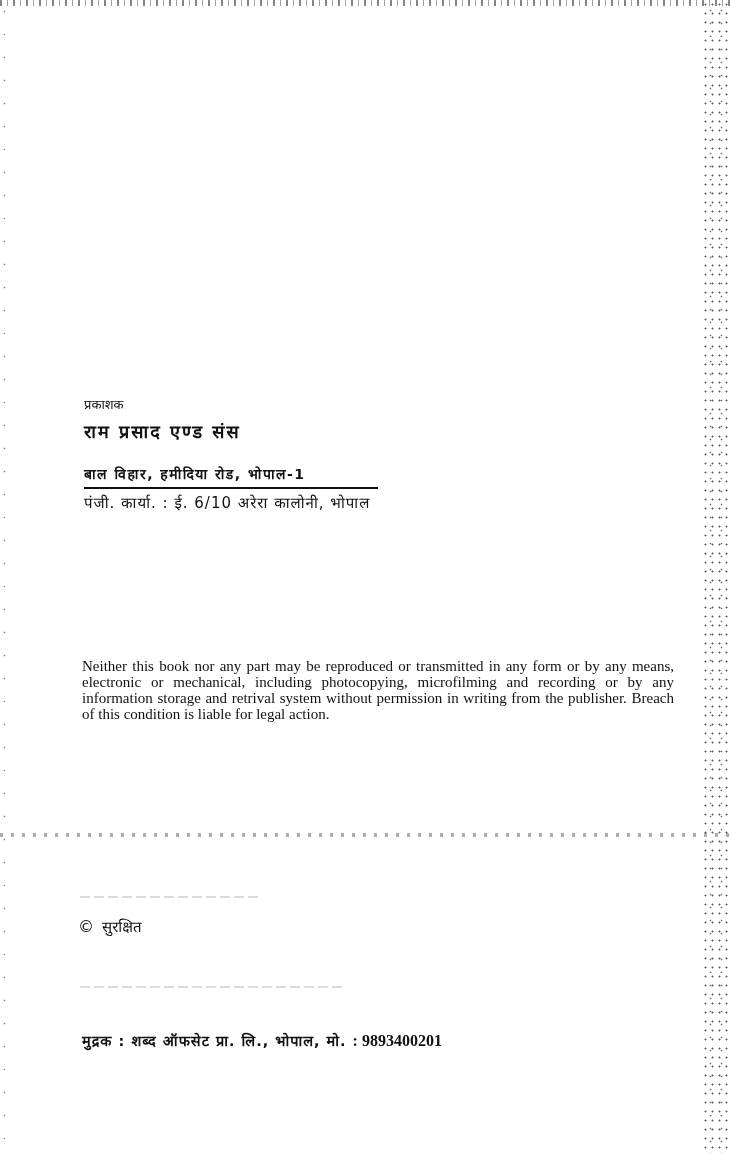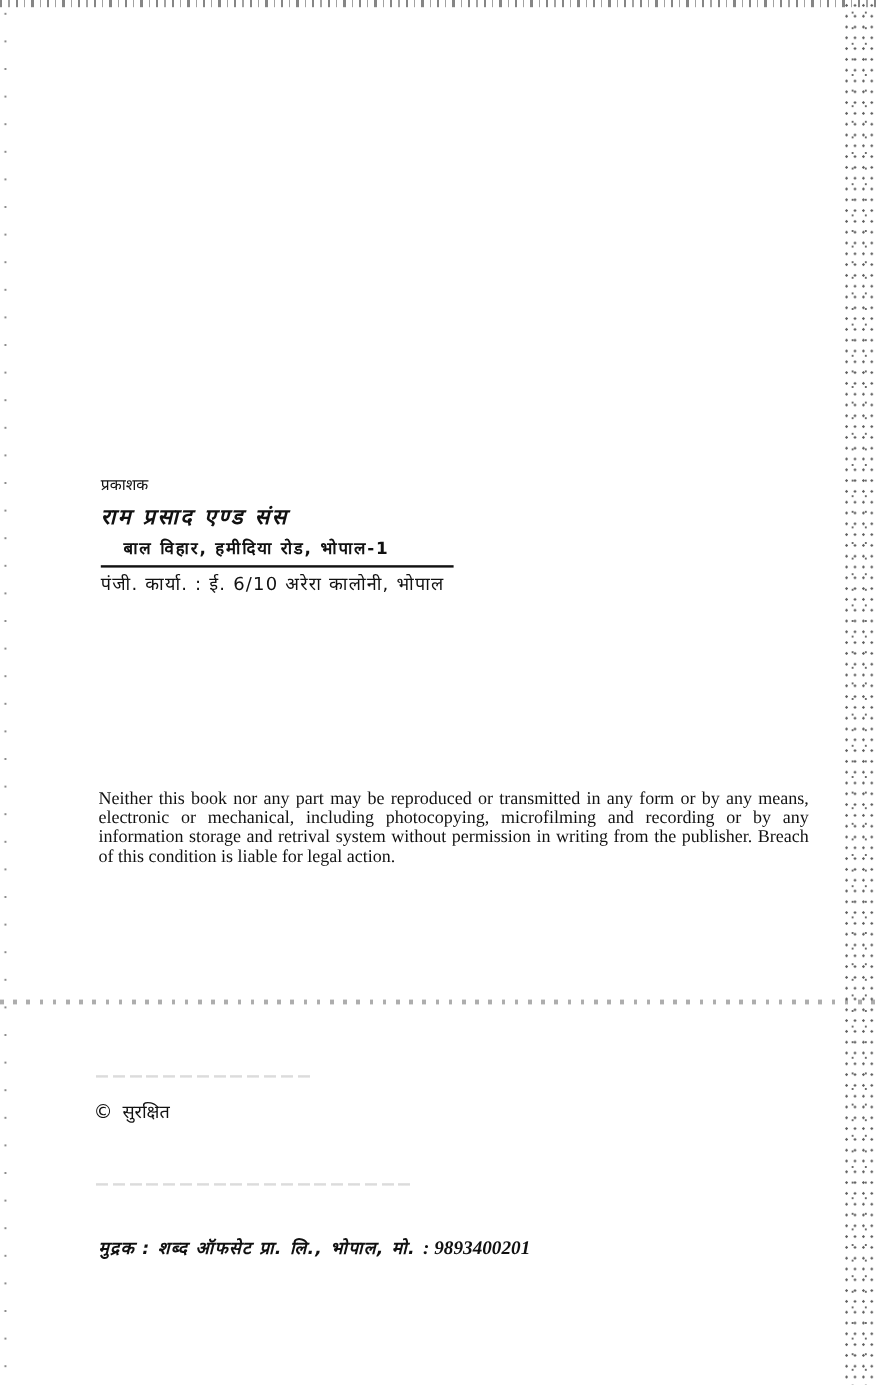--- a/index.html
+++ b/index.html
@@ -59,30 +59,28 @@
       font-size: 13px;
       line-height: 18px;
       margin-bottom: 6px;
     }
     .pub-name {
       font-family: "DejaVu Sans", sans-serif;
       font-weight: bold;
       font-size: 18px;
       letter-spacing: 2px;
       line-height: 24px;
-      margin-bottom: 2px;
-      font-style: italic;
+      margin-bottom: 18px;
     }
     .pub-address {
       font-family: "DejaVu Sans", sans-serif;
       font-weight: bold;
       font-size: 14px;
       letter-spacing: 1.5px;
       line-height: 24px;
-      margin-left: 19px;
     }
     .pub-phone, .pub-email {
       font-family: "Liberation Serif", serif;
       font-size: 15px;
       line-height: 21px;
     }
     .pub-phone .hindi {
       font-family: "DejaVu Sans", sans-serif;
       font-size: 13px;
     }
@@ -144,21 +142,20 @@
     .printer {
       position: absolute;
       left: 82px;
       top: 1030px;
       font-family: "DejaVu Sans", sans-serif;
       font-weight: bold;
       font-size: 14.5px;
       letter-spacing: 1px;
       line-height: 22px;
       white-space: nowrap;
-      font-style: italic;
     }
     .printer .num {
       font-family: "Liberation Serif", serif;
       font-weight: bold;
       font-size: 16px;
       letter-spacing: 0;
     }
   </style>
 </head>
 <body>

